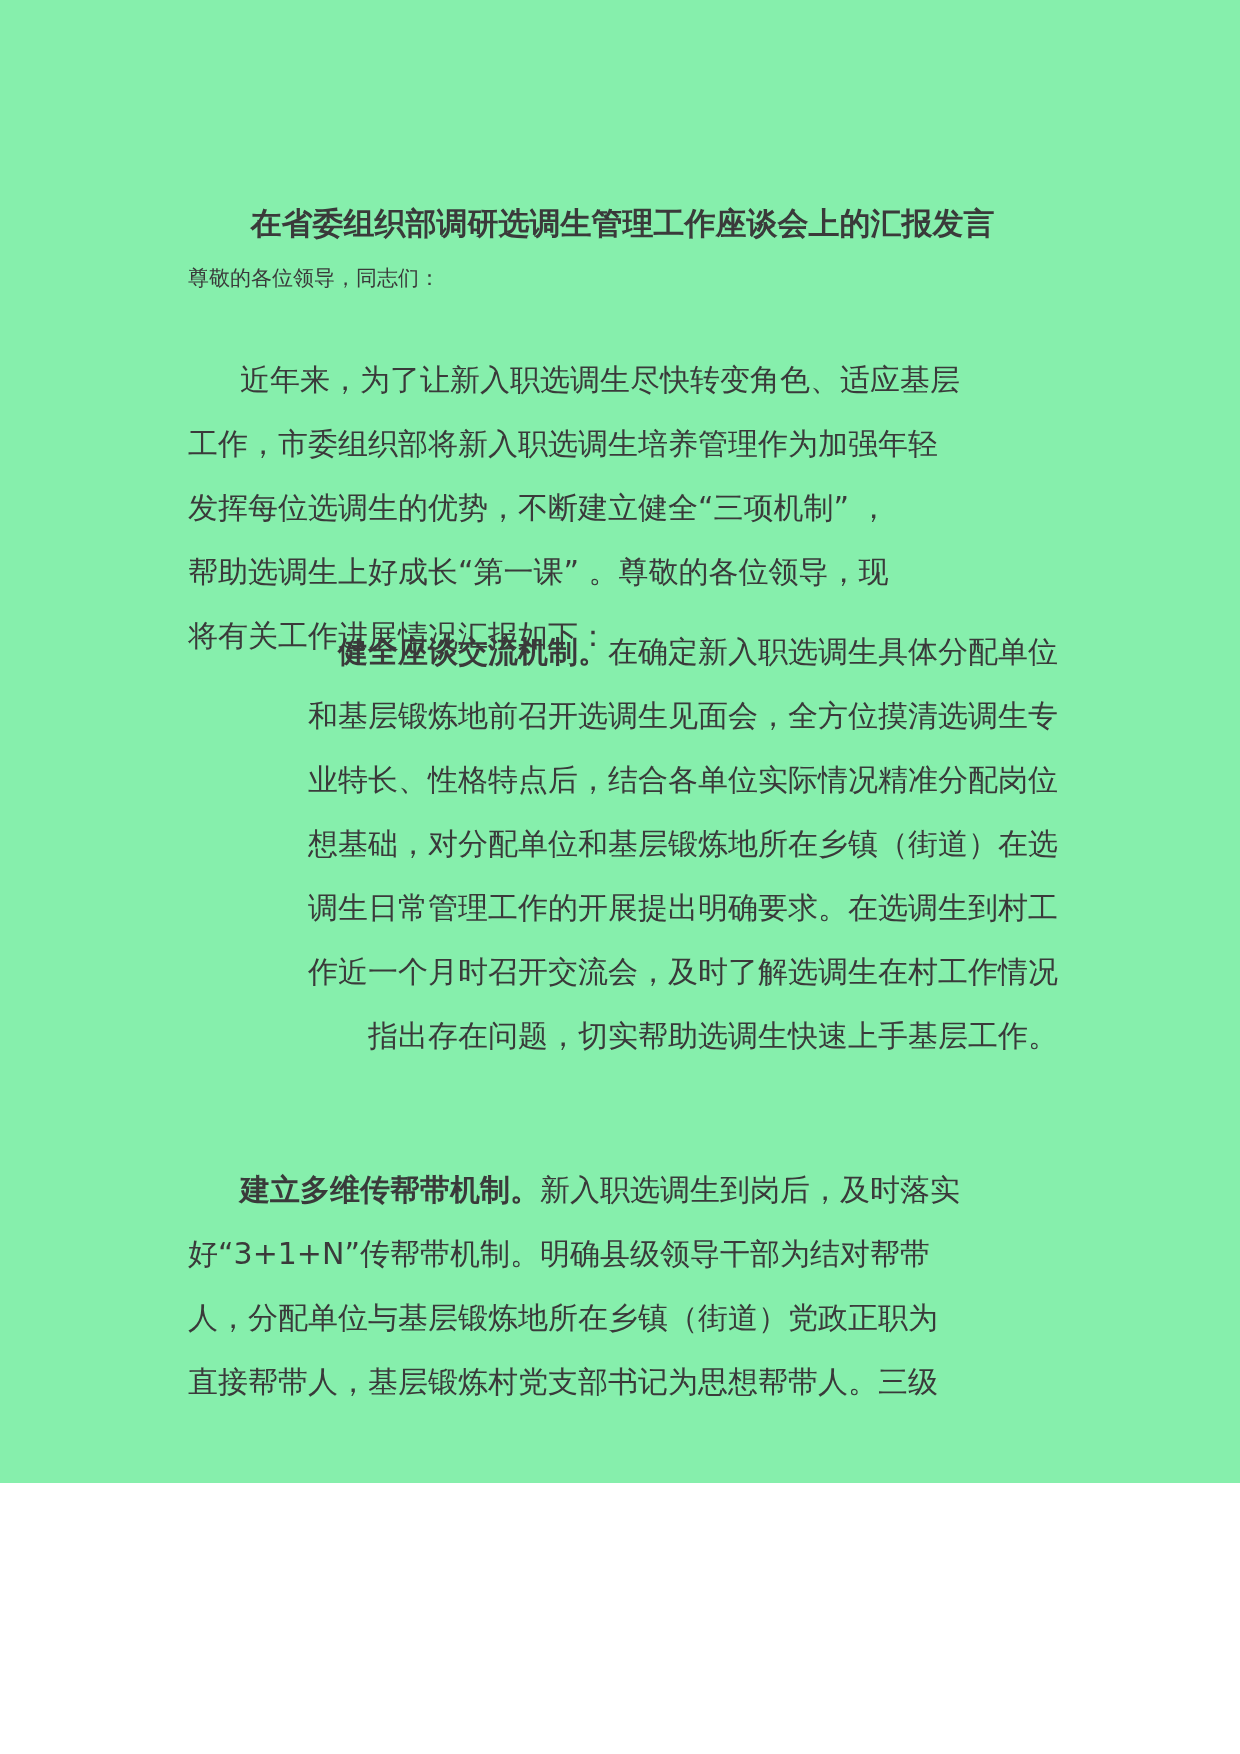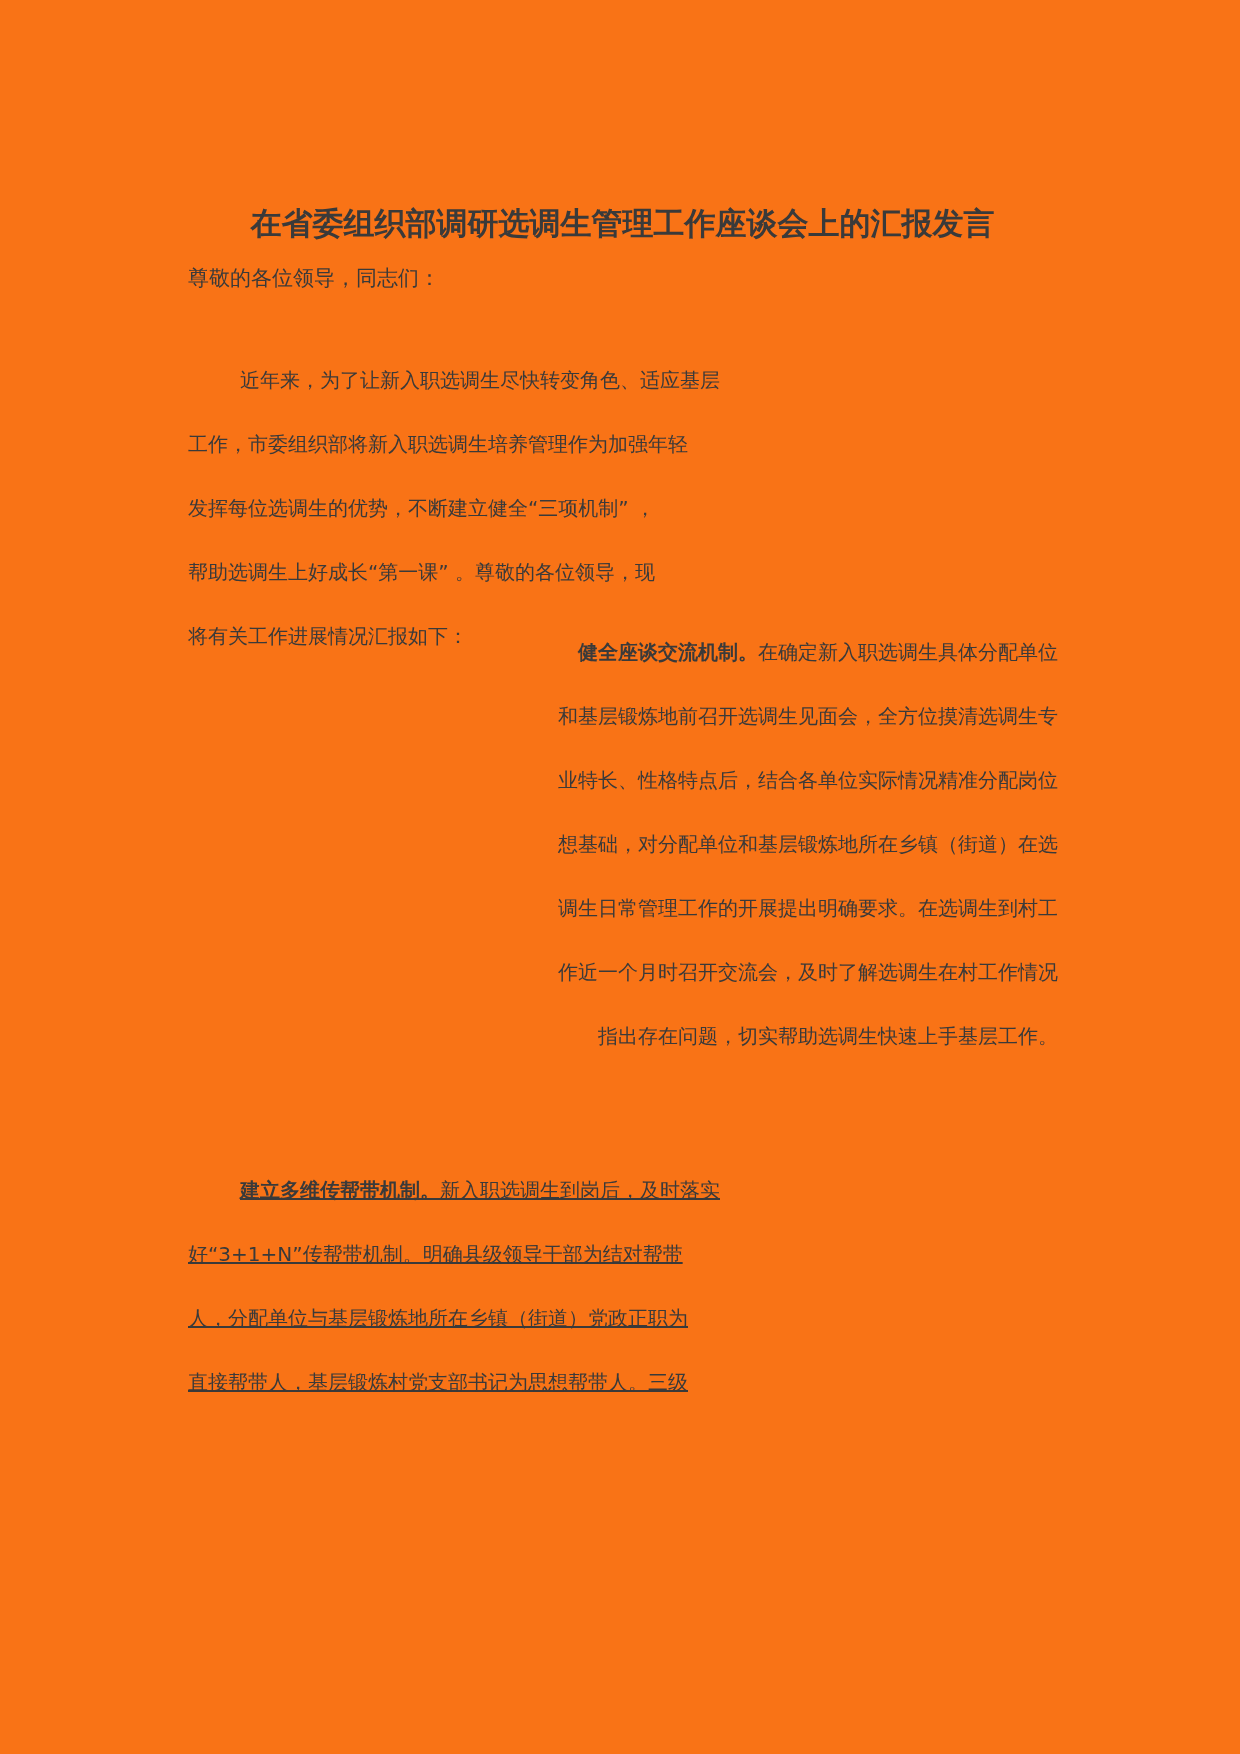--- a/index.html
+++ b/index.html
@@ -1,22 +1,22 @@
 <!DOCTYPE html>
 <html><head>
 <meta charset="utf-8">
 <style>
   html, body { margin: 0; padding: 0; background: #ffffff; }
   body { width: 1240px; height: 1754px; position: relative; overflow: hidden;
          font-family: "DejaVu Sans", "Liberation Sans", sans-serif; color: #3a3a3a; }
-  .page { position: absolute; left: 0; top: 0; width: 1240px; height: 1754px; background: #f97316; }
+  .page { position: absolute; left: 0; top: 0; width: 1240px; height: 1483px; background: #86efac; }
   .title { position: absolute; left: 190px; width: 865px; top: 203px; text-align: center;
            font-size: 31px; font-weight: bold; line-height: 40px; letter-spacing: 0px; white-space: nowrap; }
   .salutation { position: absolute; left: 188px; top: 258px; font-size: 21px; line-height: 40px; white-space: nowrap; }
-  .para { position: absolute; left: 188px; width: 870px; font-size: 20px; }
+  .para { position: absolute; left: 188px; width: 870px; font-size: 30px; }
   .line { height: 64px; line-height: 64px; white-space: nowrap; }
   .line.indent { padding-left: 52px; }
   .bold { font-weight: bold; }
 </style>
 </head>
 <body>
 
 <div class="page">
   <div class="title">在省委组织部调研选调生管理工作座谈会上的汇报发言</div>
   <div class="salutation">尊敬的各位领导，同志们：</div>
@@ -32,19 +32,19 @@
   <div class="para" style="top:620px;text-align:right;">
     <div class="line indent"><span class="bold">健全座谈交流机制。</span><span>在确定新入职选调生具体分配单位</span></div>
     <div class="line">和基层锻炼地前召开选调生见面会，全方位摸清选调生专</div>
     <div class="line">业特长、性格特点后，结合各单位实际情况精准分配岗位</div>
     <div class="line">想基础，对分配单位和基层锻炼地所在乡镇（街道）在选</div>
     <div class="line">调生日常管理工作的开展提出明确要求。在选调生到村工</div>
     <div class="line">作近一个月时召开交流会，及时了解选调生在村工作情况</div>
     <div class="line">指出存在问题，切实帮助选调生快速上手基层工作。</div>
   </div>
 
-  <div class="para" style="top:1158px;text-decoration:underline;">
+  <div class="para" style="top:1158px;">
     <div class="line indent"><span class="bold">建立多维传帮带机制。</span><span>新入职选调生到岗后，及时落实</span></div>
     <div class="line">好“3+1+N”传帮带机制。明确县级领导干部为结对帮带</div>
     <div class="line">人，分配单位与基层锻炼地所在乡镇（街道）党政正职为</div>
     <div class="line">直接帮带人，基层锻炼村党支部书记为思想帮带人。三级</div>
   </div>
 </div>
 
 </body></html>

